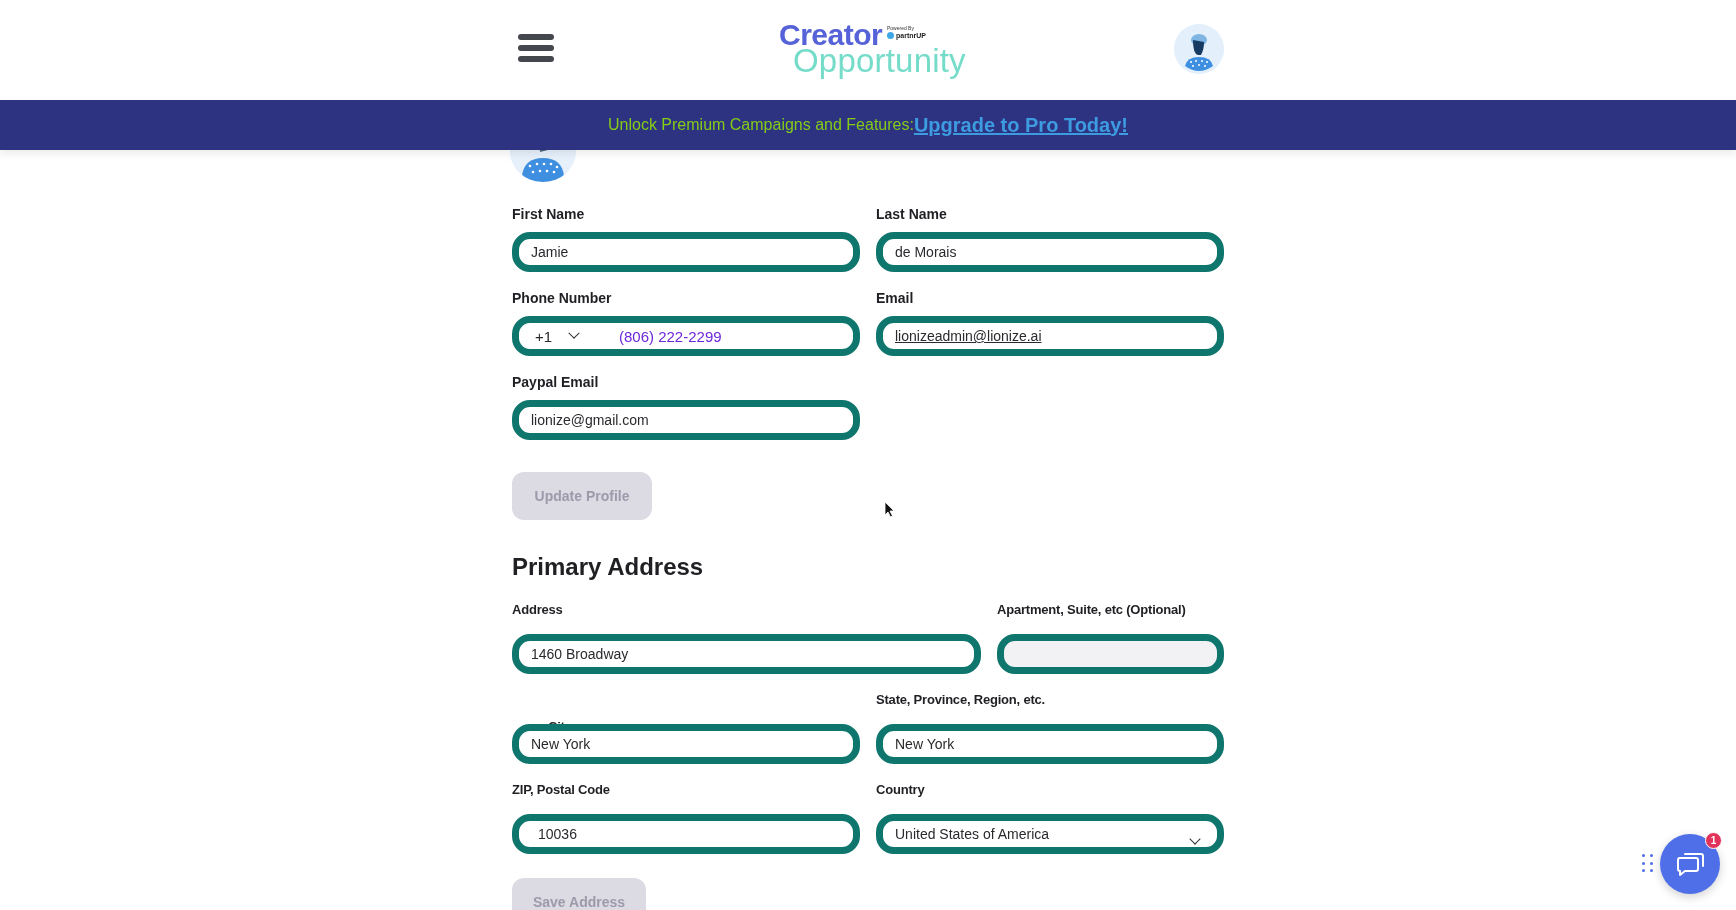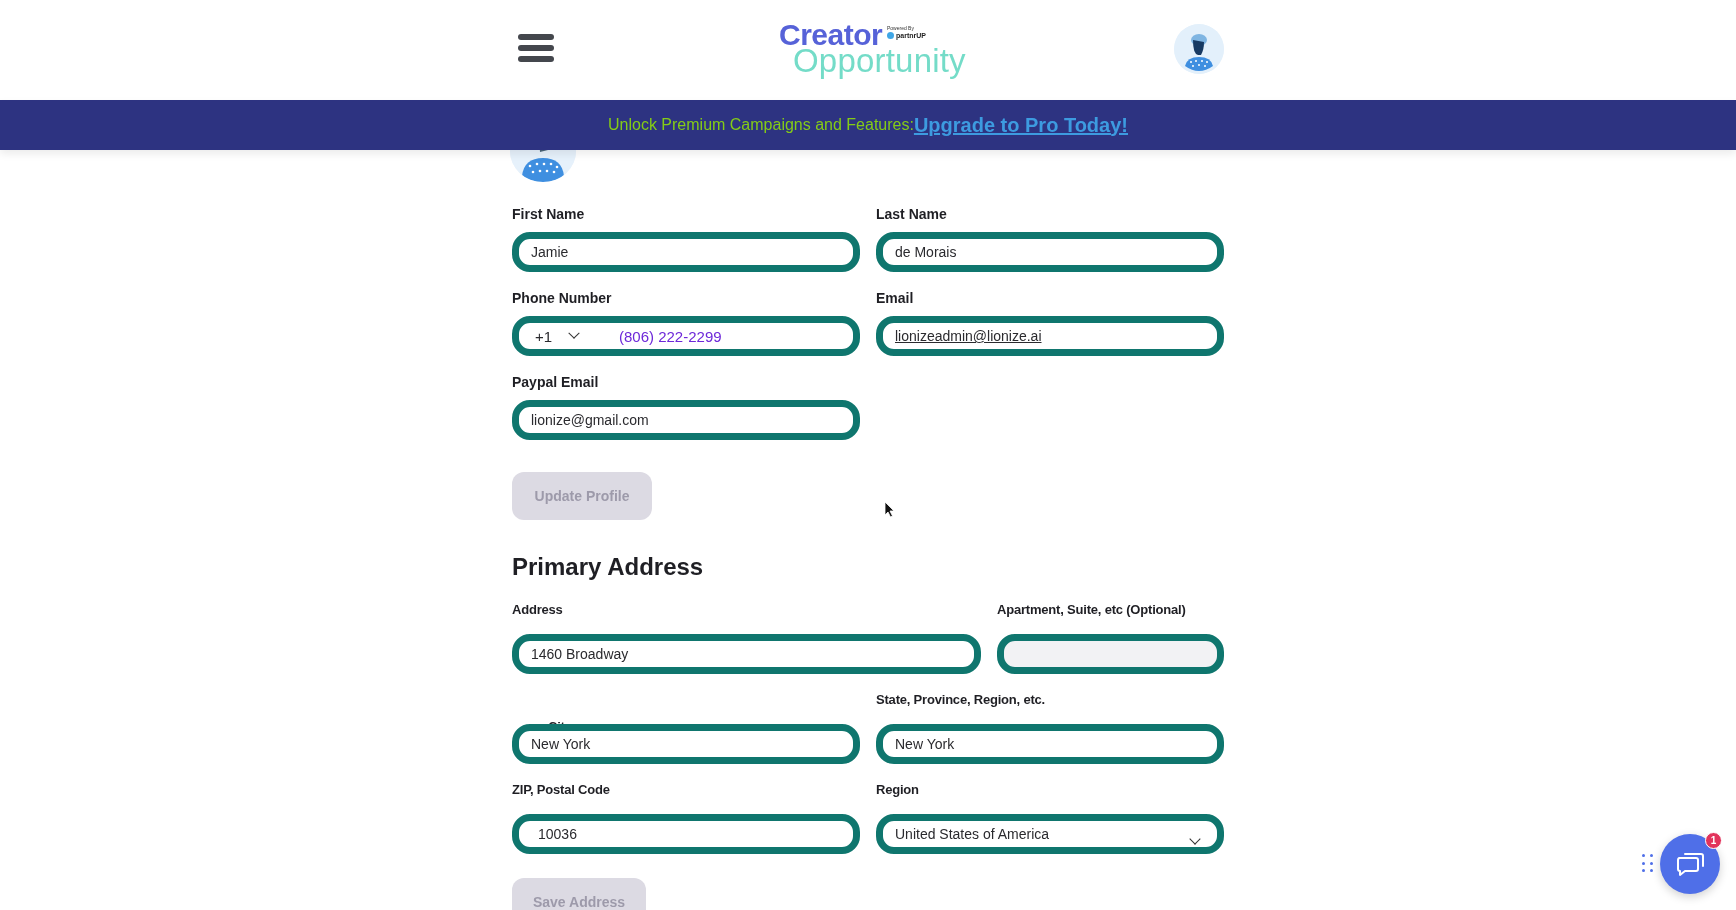--- a/index.html
+++ b/index.html
@@ -154,21 +154,21 @@
   <label class="field-label cond" style="left:876px; top:692px;">State, Province, Region, etc.</label>
   <div class="input" style="left:876px; top:724px; width:348px;">
     <span>New York</span>
   </div>
 
   <label class="field-label cond" style="left:512px; top:782px;">ZIP, Postal Code</label>
   <div class="input" style="left:512px; top:814px; width:348px;padding-left:19px;">
     <span>10036</span>
   </div>
 
-  <label class="field-label cond" style="left:876px; top:782px;">Region</label>
+  <label class="field-label cond" style="left:876px; top:782px;">Country</label>
   <div class="input" style="left:876px; top:814px; width:348px;">
     <span>United States of America</span>
     <i class="select-chev"></i>
   </div>
 
   <div class="btn-disabled" style="left:512px; top:878px; width:134px;">Save Address</div>
 </div>
 
 <div class="drag-handle">
   <i></i>

